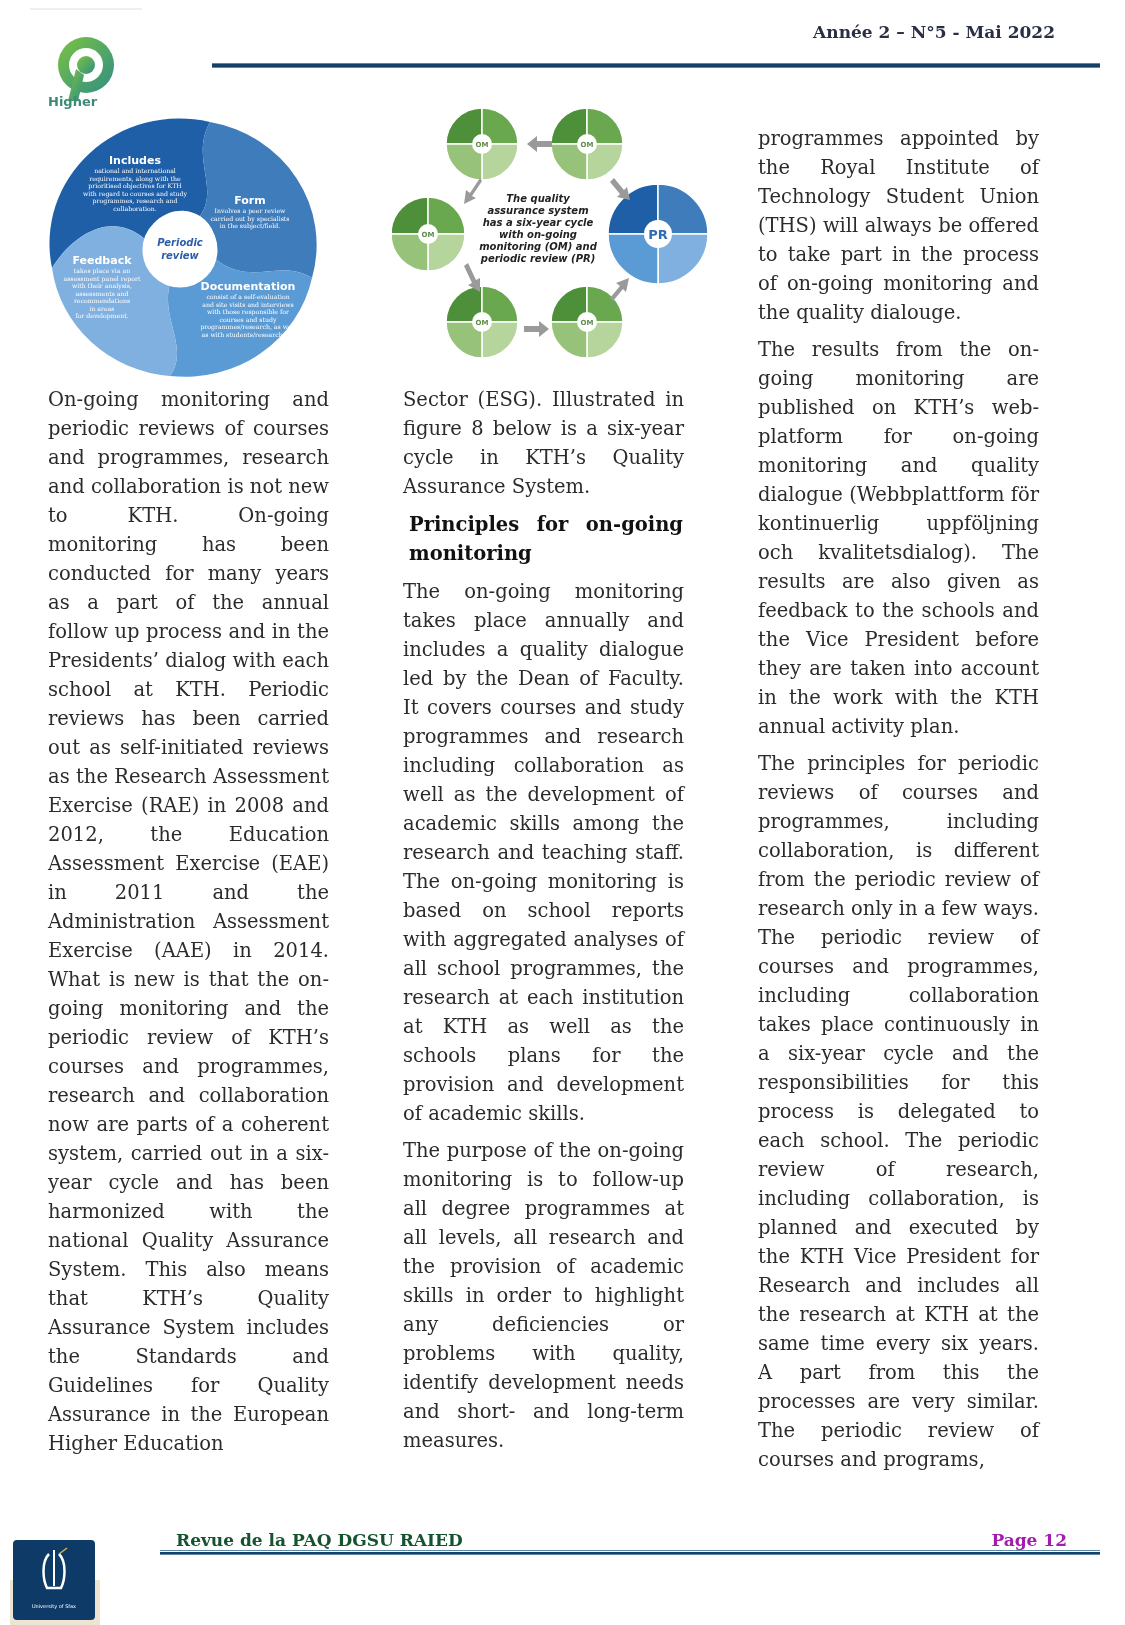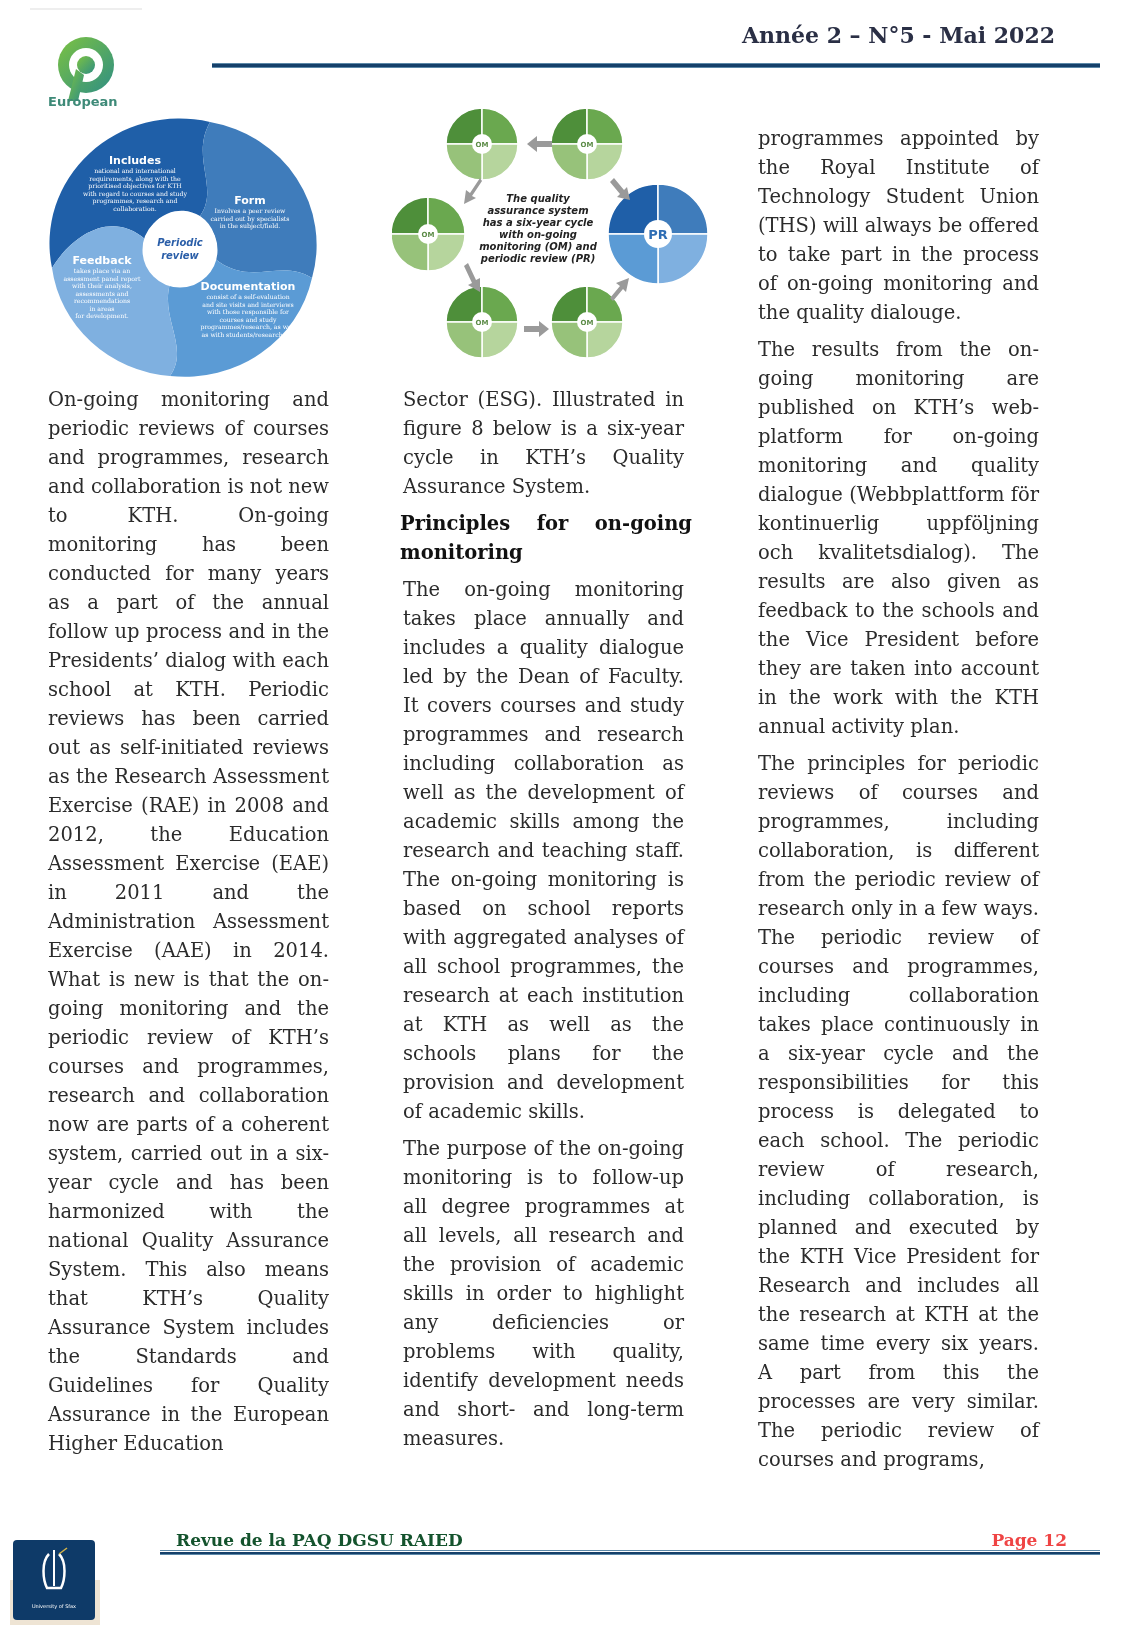--- a/index.html
+++ b/index.html
@@ -1,32 +1,32 @@
 <!DOCTYPE html>
 <html><head>
 <meta charset="utf-8">
 <style>
   html, body { margin:0; padding:0; background:#ffffff; }
   body { width:1125px; height:1625px; position:relative; overflow:hidden; font-family:"DejaVu Serif", serif; color:#222; }
   .top-rule-left { position:absolute; left:30px; top:8px; width:112px; height:2px; background:#eee; }
   .logo { position:absolute; left:46px; top:24px; width:80px; height:90px; }
   .logo-text { position:absolute; left:48px; top:94px; font-family:"DejaVu Sans", sans-serif; font-weight:bold; font-size:13px; color:#3e8a78; }
-  .issue { position:absolute; right:70px; top:22px; font-family:"DejaVu Serif", serif; font-weight:bold; font-size:22px; color:#2a2f45; }
+  .issue { position:absolute; right:70px; top:22px; font-family:"DejaVu Serif", serif; font-weight:bold; font-size:17px; color:#2a2f45; }
   .header-rule { position:absolute; left:212px; top:63px; width:888px; height:5px; background:linear-gradient(#5d89a8 0 1px, #15406a 1px 4px, #5d89a8 4px 5px); }
   .fig-left { position:absolute; left:40px; top:118px; width:280px; height:260px; }
   .fig-center { position:absolute; left:392px; top:108px; width:320px; height:262px; }
   .col { position:absolute; font-family:"DejaVu Serif", serif; font-size:19.5px; line-height:29px; text-align:justify; color:#2b2b2b; }
   .col p { margin:8px; }
-  .col h3 { margin:0; font-size:19.5px; font-weight:bold; line-height:29px; color:#111; }
+  .col h3 { margin:9px; font-size:19.5px; font-weight:bold; line-height:29px; color:#111; }
   .col1 { left:40px; top:377px; width:297px; }
   .col2 { left:395px; top:377px; width:297px; }
   .col3 { left:750px; top:116px; width:297px; }
   .footer-rule { position:absolute; left:160px; top:1550px; width:940px; height:5px; background:linear-gradient(#5d89a8 0 1px, #ffffff 1px 2px, #15406a 2px 4px, #5d89a8 4px 5px); }
   .footer-left { position:absolute; left:176px; top:1530px; font-weight:bold; font-size:17px; color:#14532d; }
-  .footer-right { position:absolute; right:58px; top:1530px; font-weight:bold; font-size:17px; color:#ef4444; }
+  .footer-right { position:absolute; right:58px; top:1530px; font-weight:bold; font-size:17px; color:#a21caf; }
   .univ-box { position:absolute; left:13px; top:1540px; width:82px; height:80px; background:#0e3a68; border-radius:4px; }
   .univ-bg { position:absolute; left:10px; top:1580px; width:90px; height:45px; background:#eee4d4; }
   .univ-text { position:absolute; left:14px; top:1603px; width:80px; text-align:center; font-family:"DejaVu Sans", sans-serif; font-size:5px; color:#fff; }
   svg text { font-family:"DejaVu Sans", sans-serif; }
 </style>
 </head>
 <body>
 
 <div class="top-rule-left"></div>
 
@@ -36,21 +36,21 @@
       <stop offset="0" stop-color="#7cc242"></stop>
       <stop offset="1" stop-color="#2f8f83"></stop>
     </linearGradient>
   </defs>
   <circle cx="40" cy="36" r="28" fill="url(#lg)"></circle>
   <circle cx="40" cy="36" r="17" fill="#ffffff"></circle>
   <circle cx="40" cy="36" r="9" fill="url(#lg)"></circle>
   <path d="M30 40 L22 72 L32 72 L38 46 Z" fill="url(#lg)"></path>
   <path d="M26 64 L14 66 L22 58 Z" fill="#ffffff" opacity="0"></path>
 </svg>
-<div class="logo-text">European</div>
+<div class="logo-text">Higher</div>
 
 <div class="issue">Année 2 – N°5 - Mai 2022</div>
 <div class="header-rule"></div>
 
 <svg class="fig-left" viewBox="0 0 280 260">
   <g transform="translate(140,130)">
     <path d="M -128 20 A 130 125 0 0 1 30 -126 C 10 -90 40 -60 20 -32 A 36 36 0 0 0 -34 -8 C -70 -40 -110 -10 -128 20 Z" fill="#1f5fa8"></path>
     <path d="M 30 -126 A 130 125 0 0 1 132 30 C 100 10 70 40 34 10 A 36 36 0 0 0 20 -32 C 40 -60 10 -90 30 -126 Z" fill="#3f7cbb"></path>
     <path d="M 132 30 A 130 125 0 0 1 -10 128 C 10 100 -20 70 -10 36 A 36 36 0 0 0 34 10 C 70 40 100 10 132 30 Z" fill="#5b9bd5"></path>
     <path d="M -10 128 A 130 125 0 0 1 -128 20 C -110 -10 -70 -40 -34 -8 A 36 36 0 0 0 -10 36 C -20 70 10 100 -10 128 Z" fill="#7fb0e0"></path>

